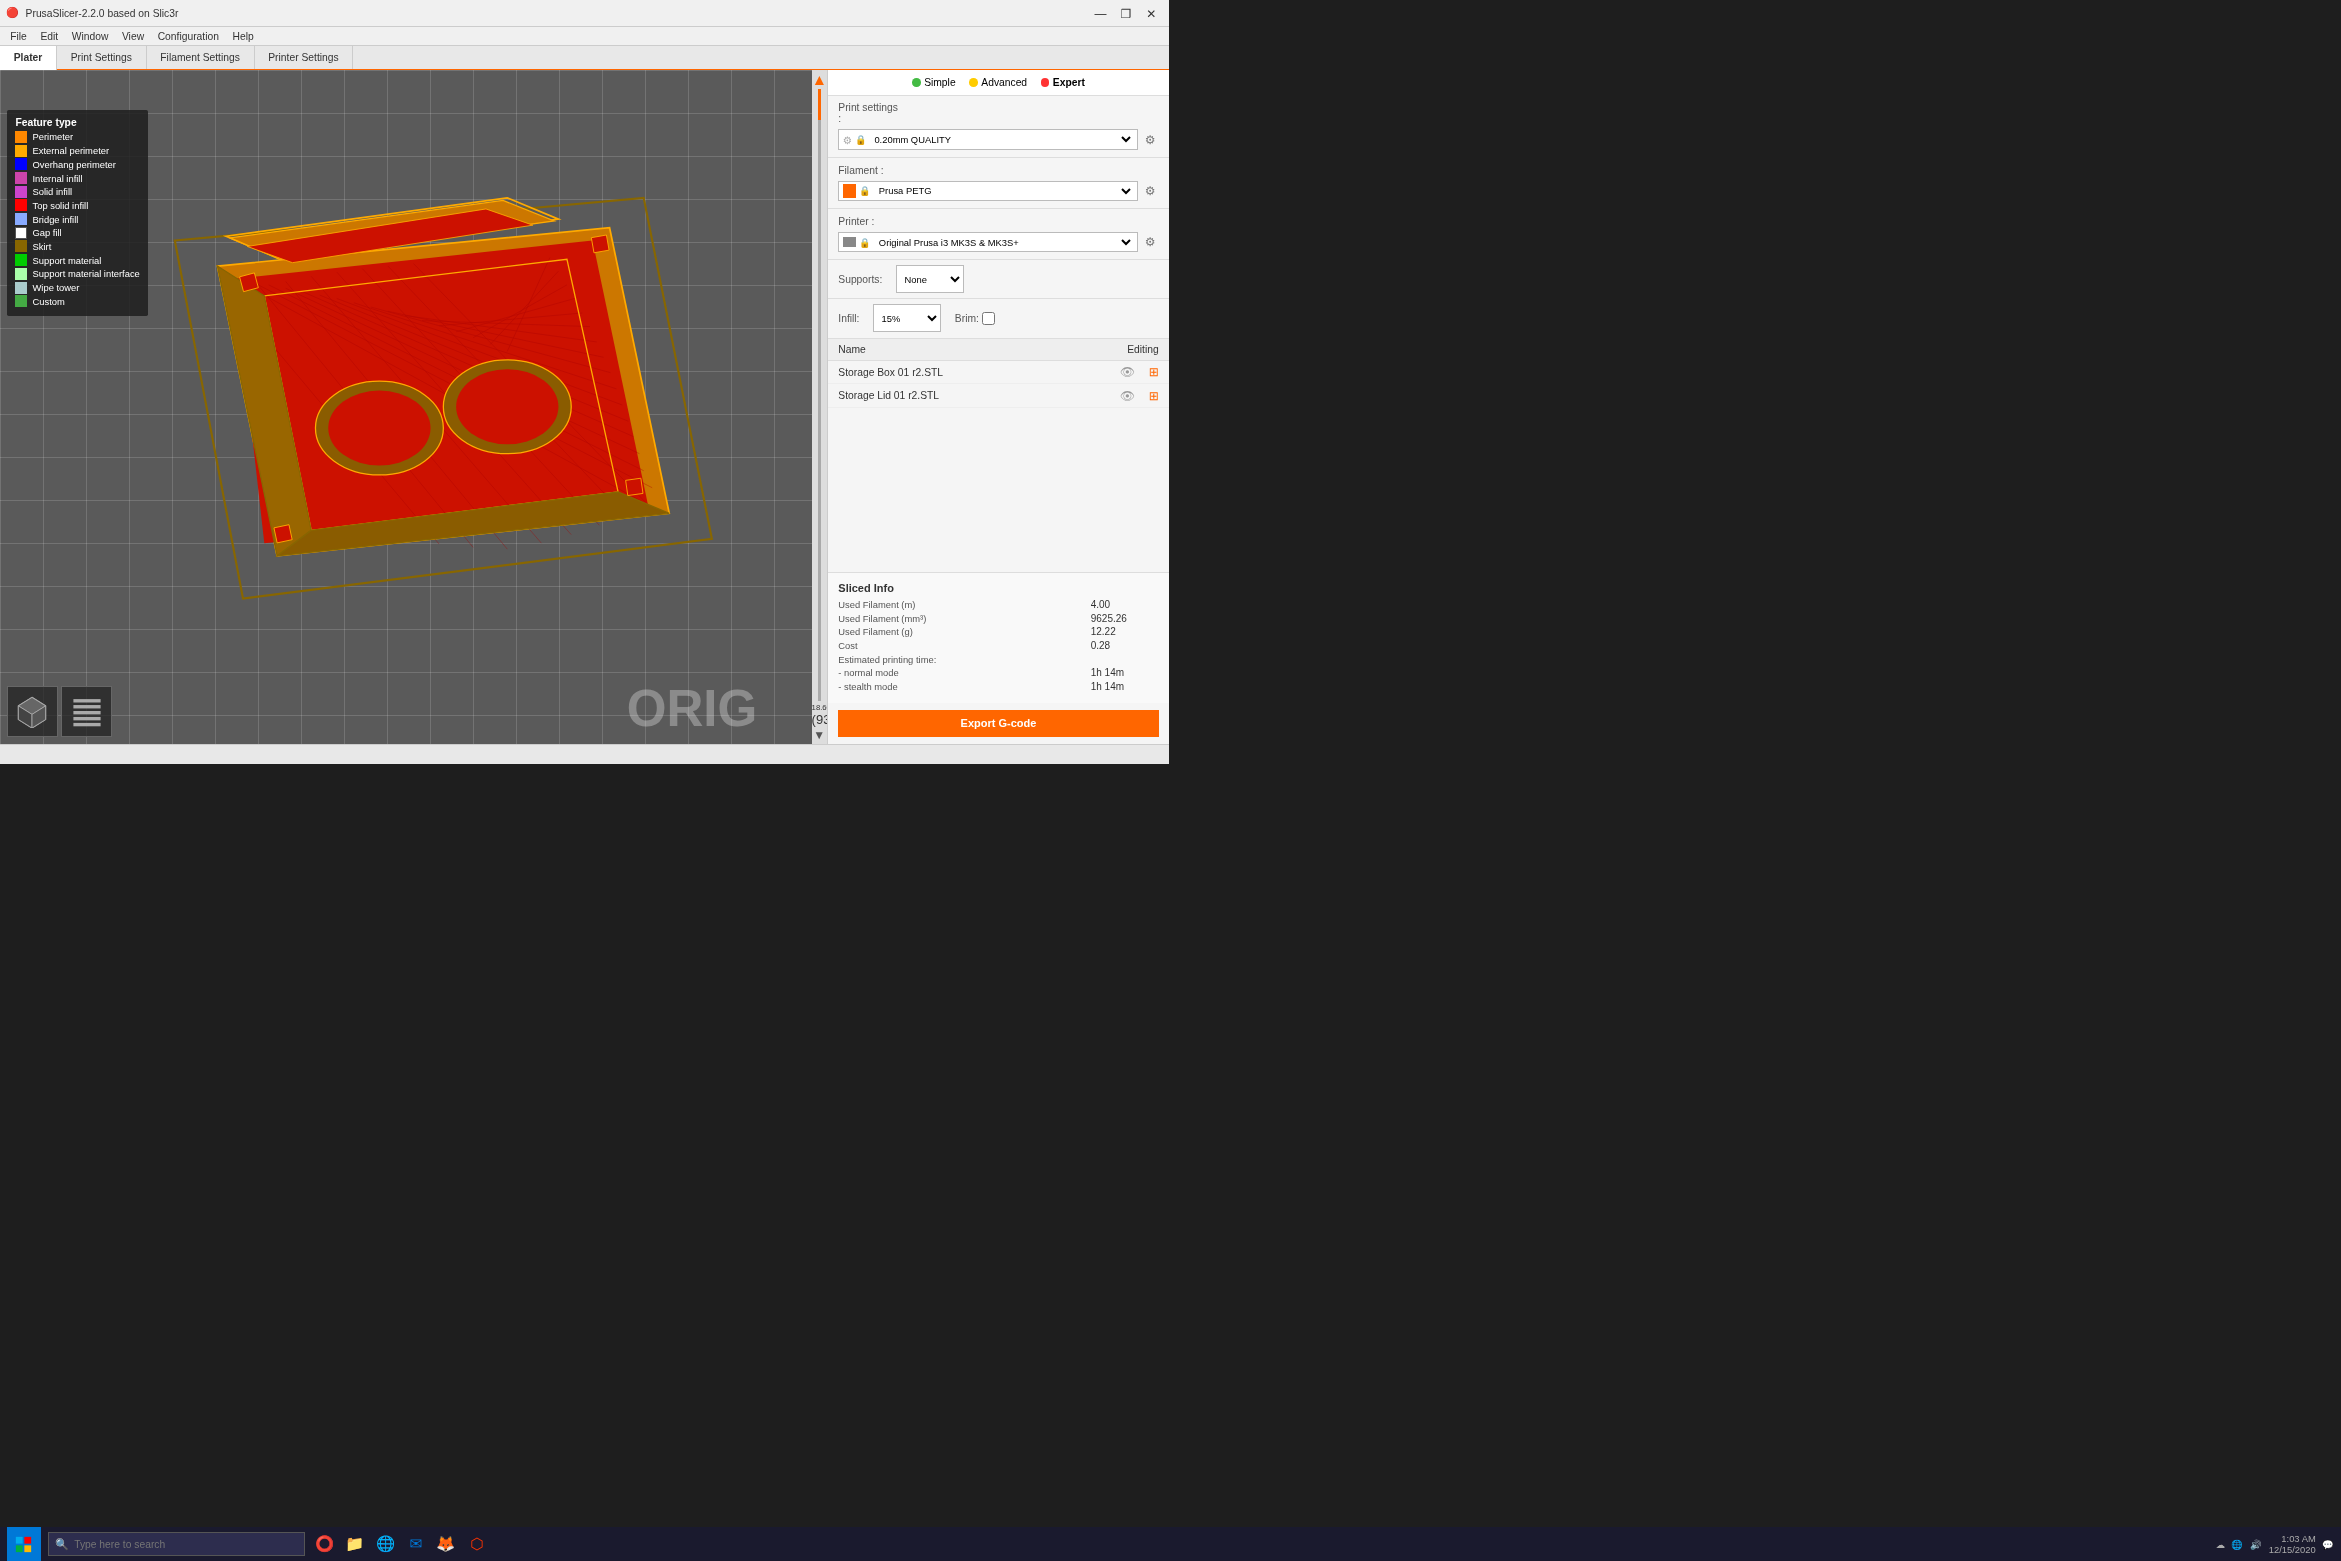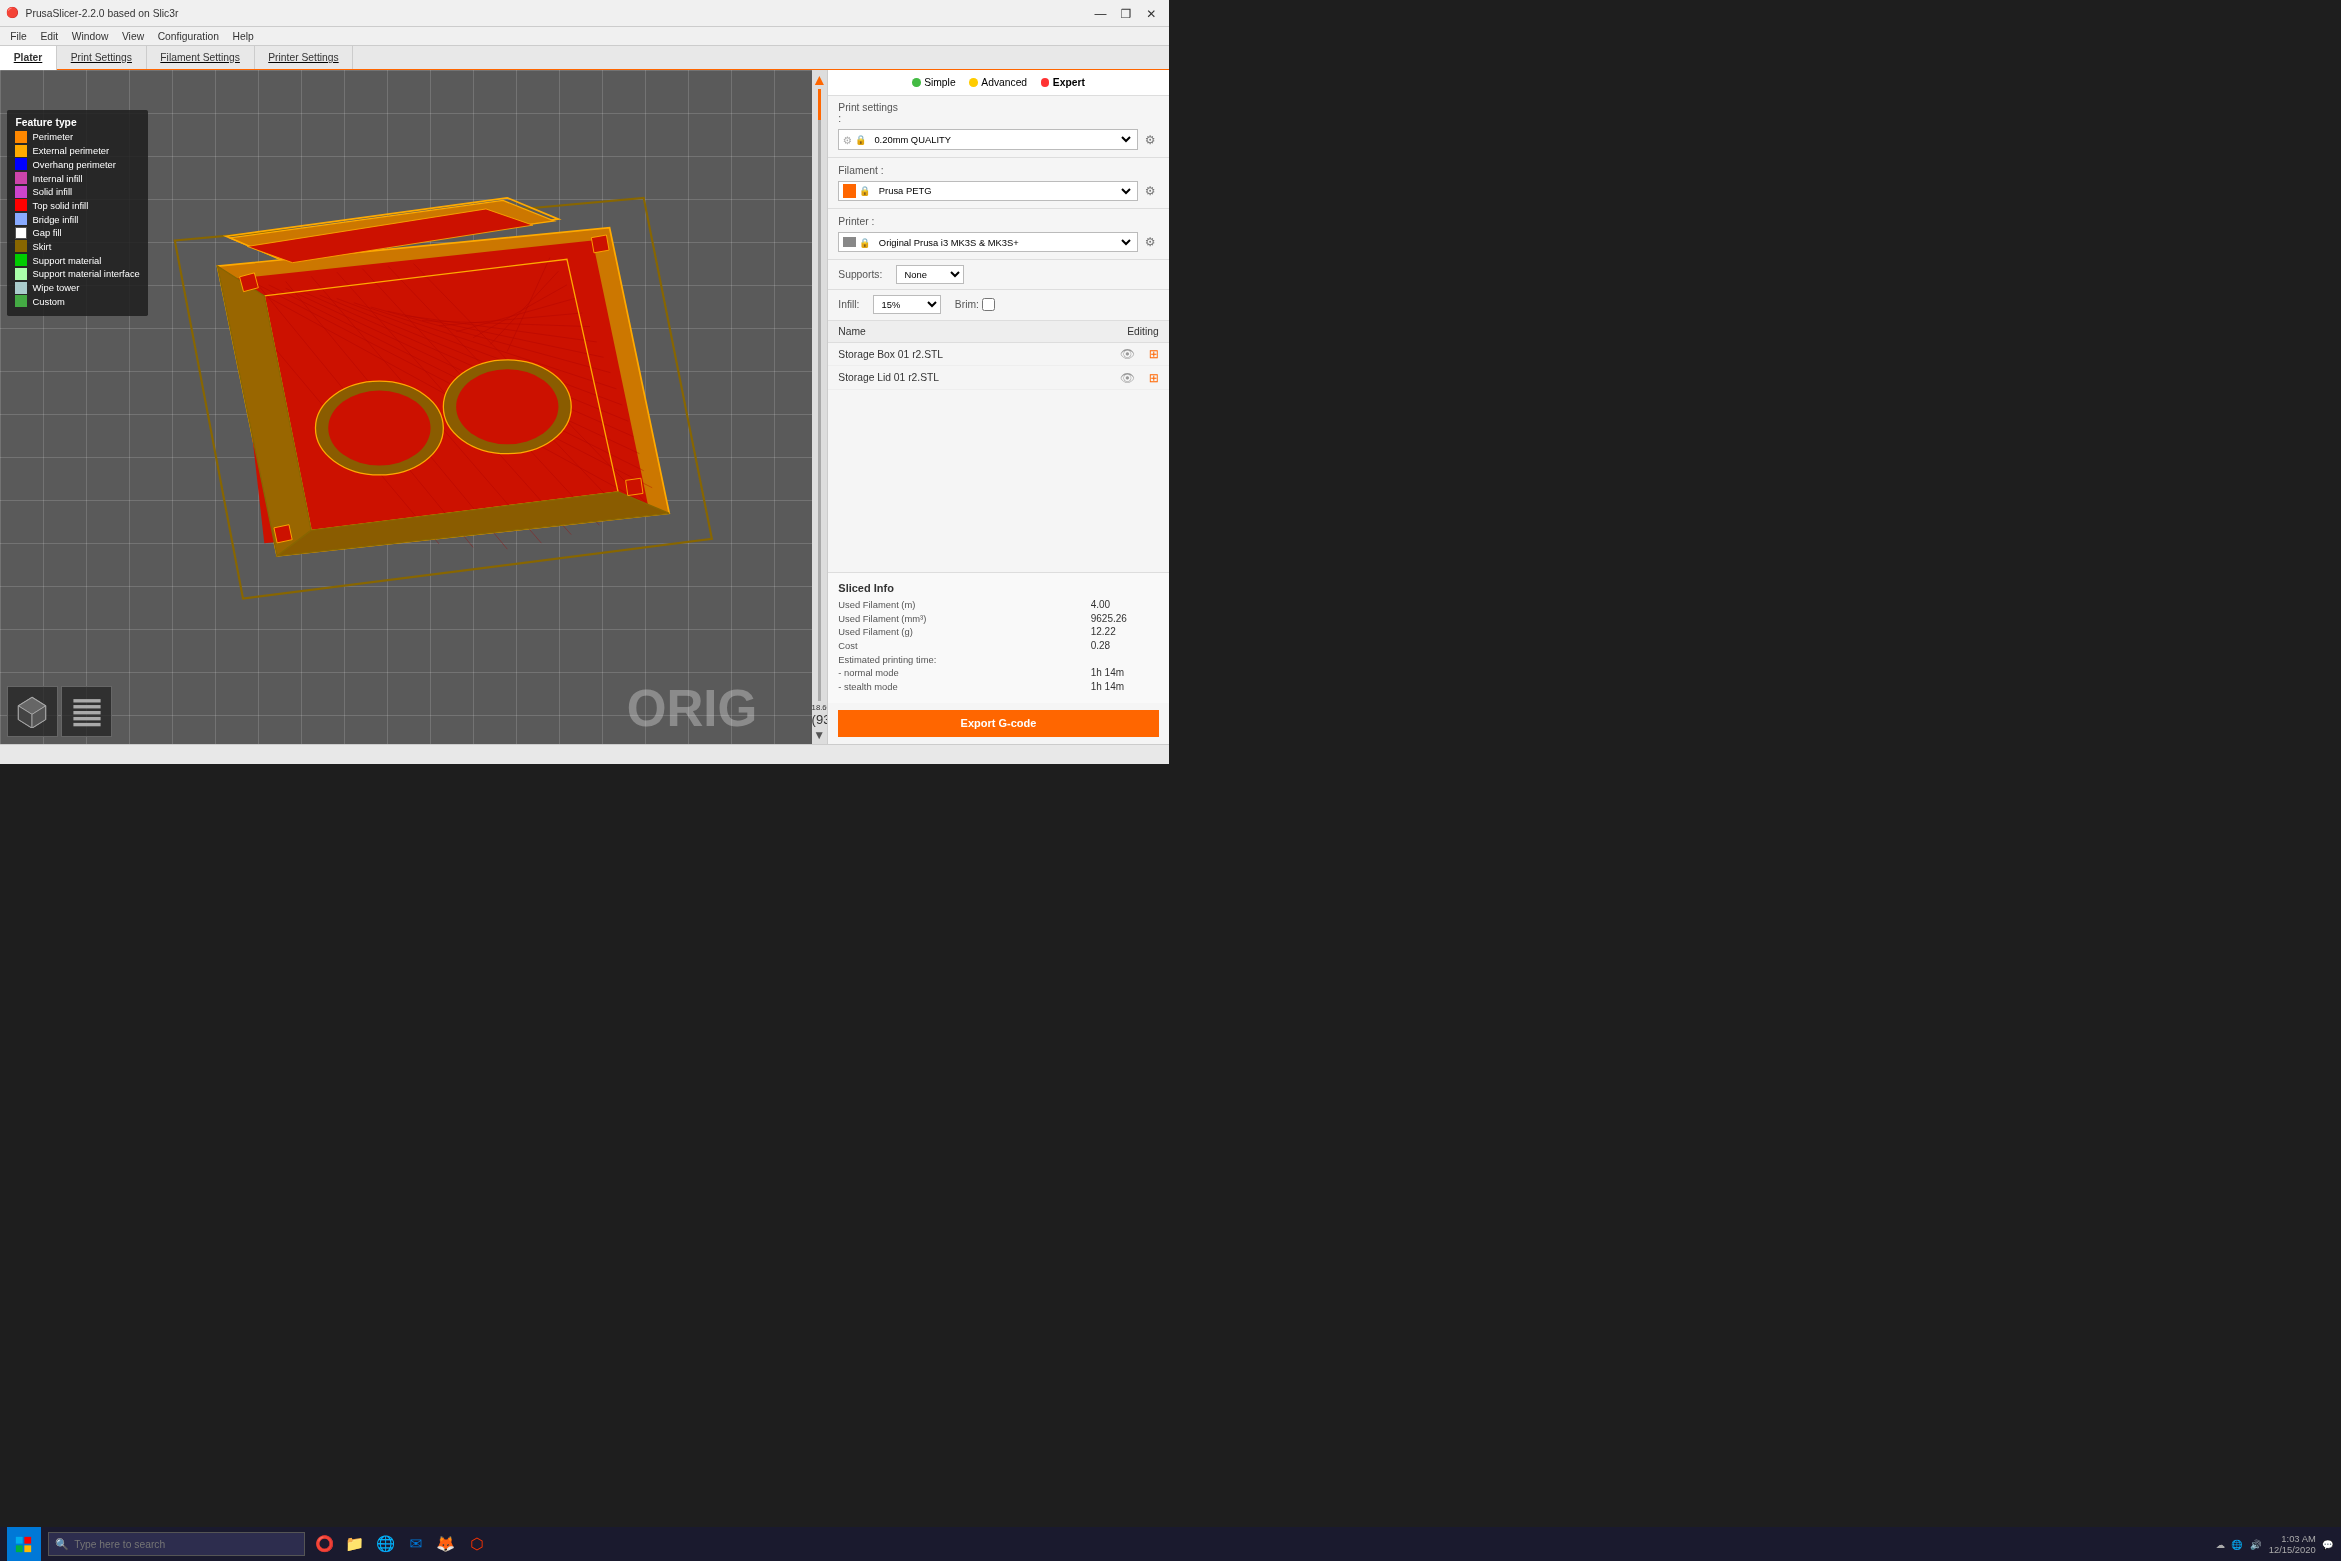--- a/index.html
+++ b/index.html
@@ -31,21 +31,20 @@
     }
     .menubar span { padding: 1.7px 6.8px; font-size: 10.3px; cursor: pointer; color: #333; }
 
     
     .tabbar {
       height: 24px;
       background: #e8e8e8;
       display: flex;
       align-items: stretch;
       border-bottom: 1.7px solid #ff6600;
-      text-decoration: underline;
     }
     .tab {
       padding: 3.4px 13.7px;
       font-size: 10.3px;
       cursor: pointer;
       display: flex;
       align-items: center;
       border-right: 0.9px solid #ccc;
       color: #333;
     }
@@ -145,21 +144,21 @@
     
     .settings-section { padding: 6.8px 10.3px; border-bottom: 0.9px solid #ddd; }
     .settings-row { display: flex; align-items: center; margin-bottom: 5.1px; }
     .settings-label { font-size: 10.3px; color: #555; width: 60px; flex-shrink: 0; }
     .gear-icon { width: 17px; height: 17px; display: flex; align-items: center; justify-content: center; color: #777; cursor: pointer; font-size: 12px; margin-left: 3.4px; }
     .lock-icon { color: #aaa; margin-right: 3.4px; font-size: 9.4px; }
 
     
     .inline-row { display: flex; align-items: center; gap: 13.7px; padding: 5.1px 10.3px; border-bottom: 0.9px solid #ddd; }
     .inline-label { font-size: 10.3px; color: #555; }
-    .inline-select { height: 19px; border: 0.9px solid #bbb; background: white; font-size: 9.4px; padding: 0 3.4px; min-width: 68px; }
+    .inline-select { height: 28px; border: 0.9px solid #bbb; background: white; font-size: 9.4px; padding: 0 3.4px; min-width: 68px; }
     .brim-check { display: flex; align-items: center; gap: 3.4px; }
 
     
     .objects-table { flex: 1; padding: 0; }
     .objects-header { display: flex; align-items: center; justify-content: space-between; padding: 5.1px 10.3px; border-bottom: 0.9px solid #ddd; background: #eee; }
     .objects-col-name { font-size: 10.3px; color: #333; font-weight: 500; }
     .objects-col-editing { font-size: 10.3px; color: #333; font-weight: 500; }
     .object-row { display: flex; align-items: center; padding: 4.3px 10.3px; border-bottom: 0.9px solid #eee; }
     .object-name { flex: 1; font-size: 10.3px; color: #333; }
     .object-eye { color: #999; cursor: pointer; margin-right: 13.7px; font-size: 12px; }

